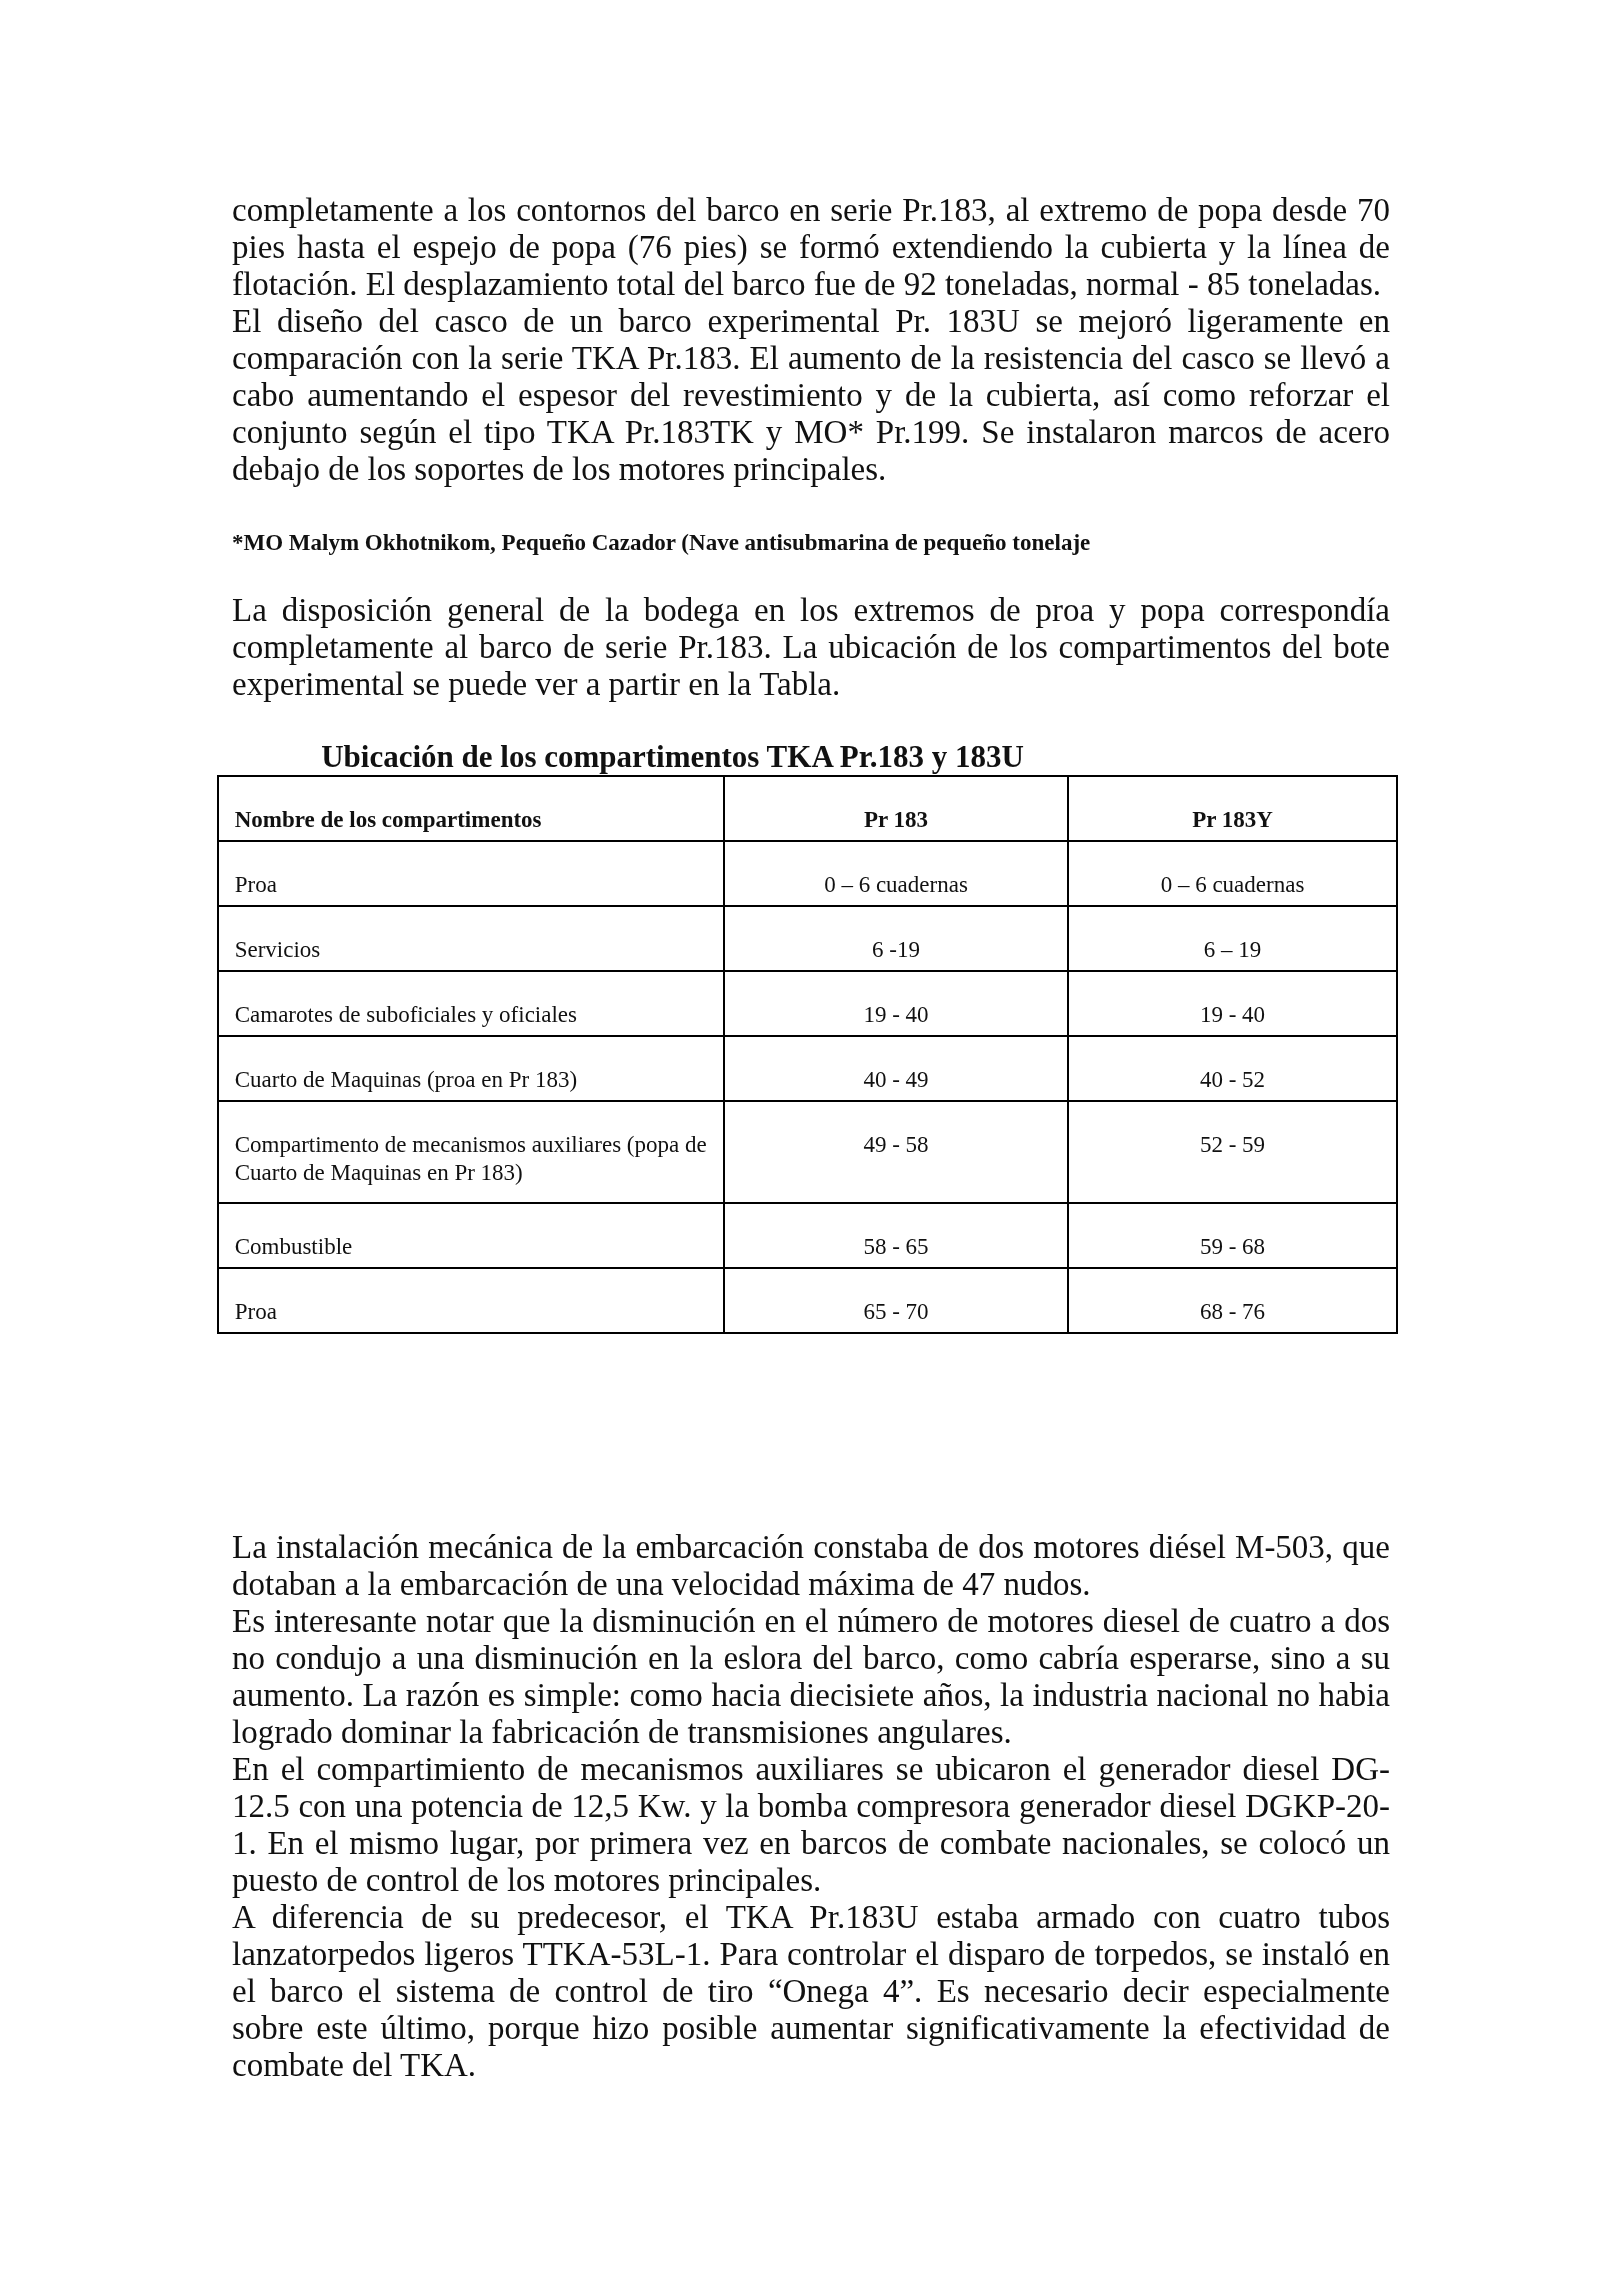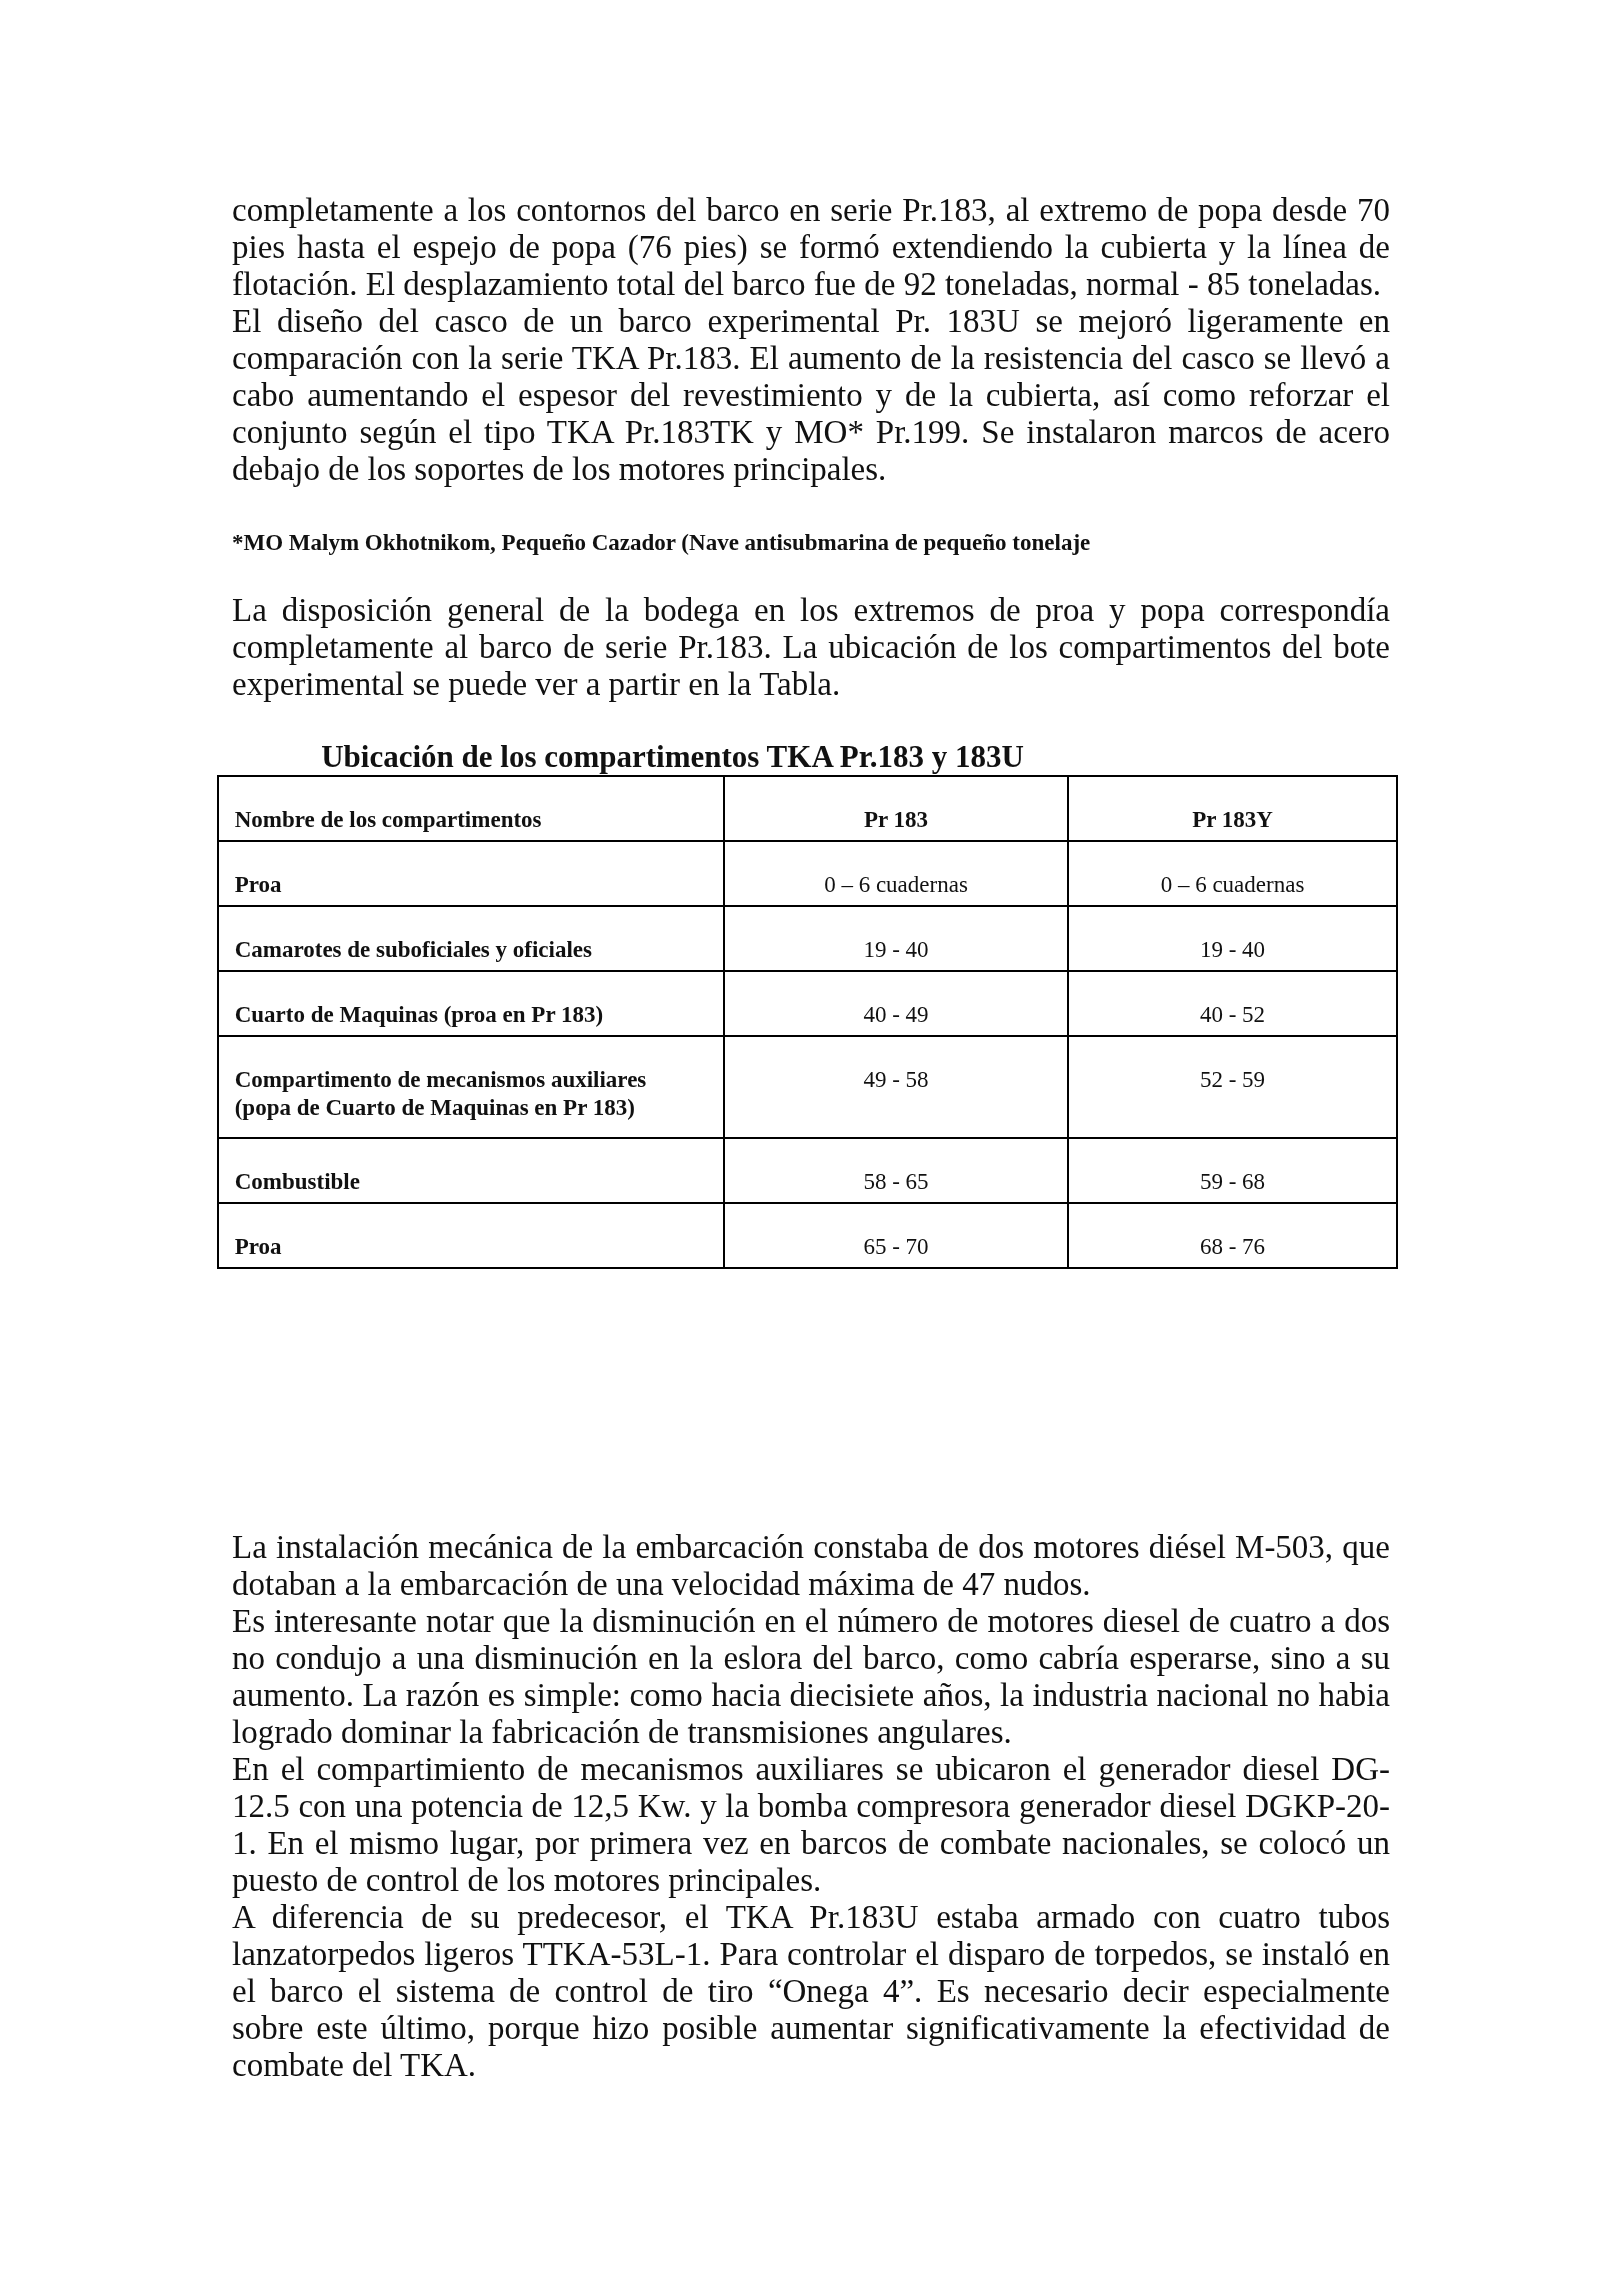--- a/index.html
+++ b/index.html
@@ -5,21 +5,21 @@
   html, body { margin: 0; padding: 0; background: #ffffff; }
   body { width: 1623px; height: 2295px; position: relative; overflow: hidden; color: #111111;
          font-family: "Liberation Serif", "DejaVu Serif", serif; }
   .block { position: absolute; left: 232px; width: 1158px; }
   .para { font-size: 33px; line-height: 37px; text-align: justify; margin: 0; }
   .para.last-left { text-align-last: left; }
   .note { font-size: 23px; font-weight: bold; line-height: 26px; margin: 0; white-space: nowrap; }
   .title { position: absolute; left: 0; width: 1345px; text-align: center; font-size: 31px; font-weight: bold; line-height: 37px; margin: 0; }
   table.comp { position: absolute; left: 217px; top: 775px; width: 1179px; border-collapse: collapse; table-layout: fixed; }
   table.comp td { border: 2px solid #000; vertical-align: top; padding: 29px 15.7px 0 15.7px; font-size: 23px; line-height: 28px; }
-  table.comp td.name { font-weight: bold; }
+  table.comp td.name { font-weight: normal; }
   table.comp td.val { text-align: center; }
   table.comp tr.hdr td { font-weight: bold; }
   table.comp tr { height: 65px; }
   table.comp tr.tall { height: 102px; }
 </style>
 </head>
 <body>
 
 <div class="block" style="top:192px;">
   <p class="para last-left">completamente a los contornos del barco en serie Pr.183, al extremo de popa desde 70 pies hasta el espejo de popa (76 pies) se formó extendiendo la cubierta y la línea de flotación. El desplazamiento total del barco fue de 92 toneladas, normal - 85 toneladas.</p>
@@ -47,20 +47,25 @@
     <td class="name">Nombre de los compartimentos</td>
     <td class="val">Pr 183</td>
     <td class="val">Pr 183Y</td>
   </tr>
   <tr>
     <td class="name">Proa</td>
     <td class="val">0 – 6 cuadernas</td>
     <td class="val">0 – 6 cuadernas</td>
   </tr>
   <tr>
+    <td class="name">Servicios</td>
+    <td class="val">6 -19</td>
+    <td class="val">6 – 19</td>
+  </tr>
+  <tr>
     <td class="name">Camarotes de suboficiales y oficiales</td>
     <td class="val">19 - 40</td>
     <td class="val">19 - 40</td>
   </tr>
   <tr>
     <td class="name">Cuarto de Maquinas (proa en Pr 183)</td>
     <td class="val">40 - 49</td>
     <td class="val">40 - 52</td>
   </tr>
   <tr class="tall">

